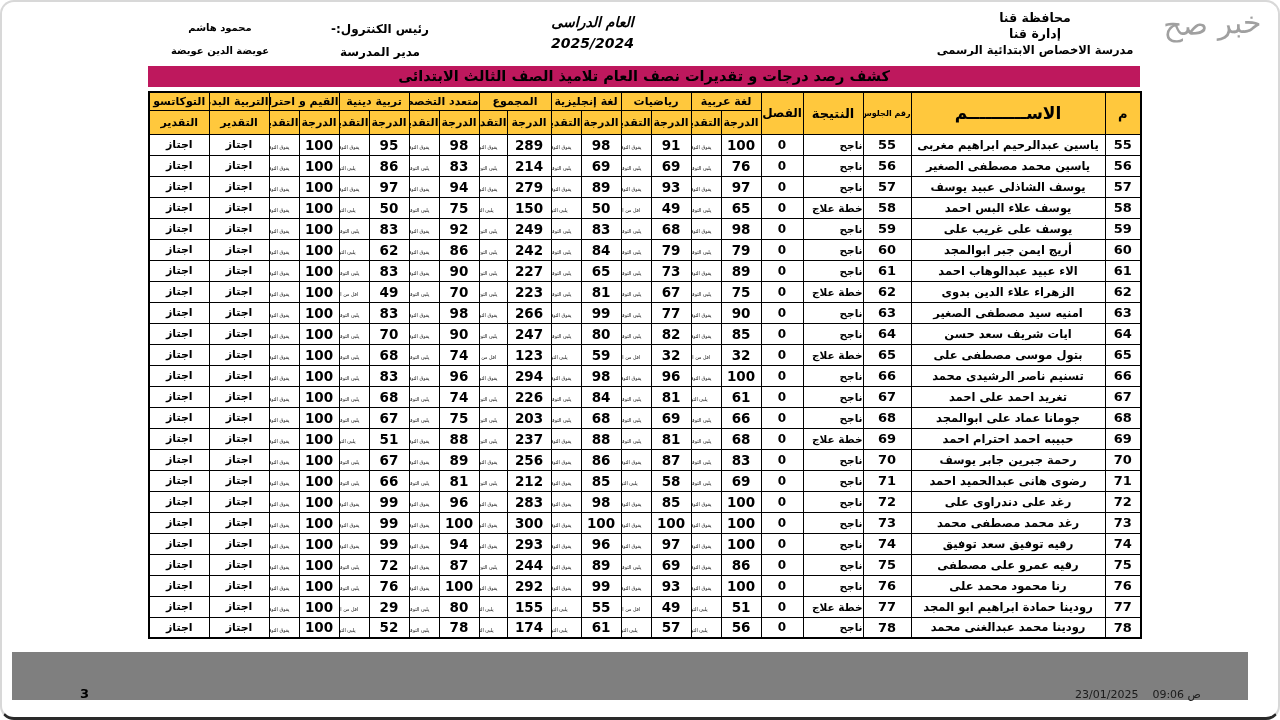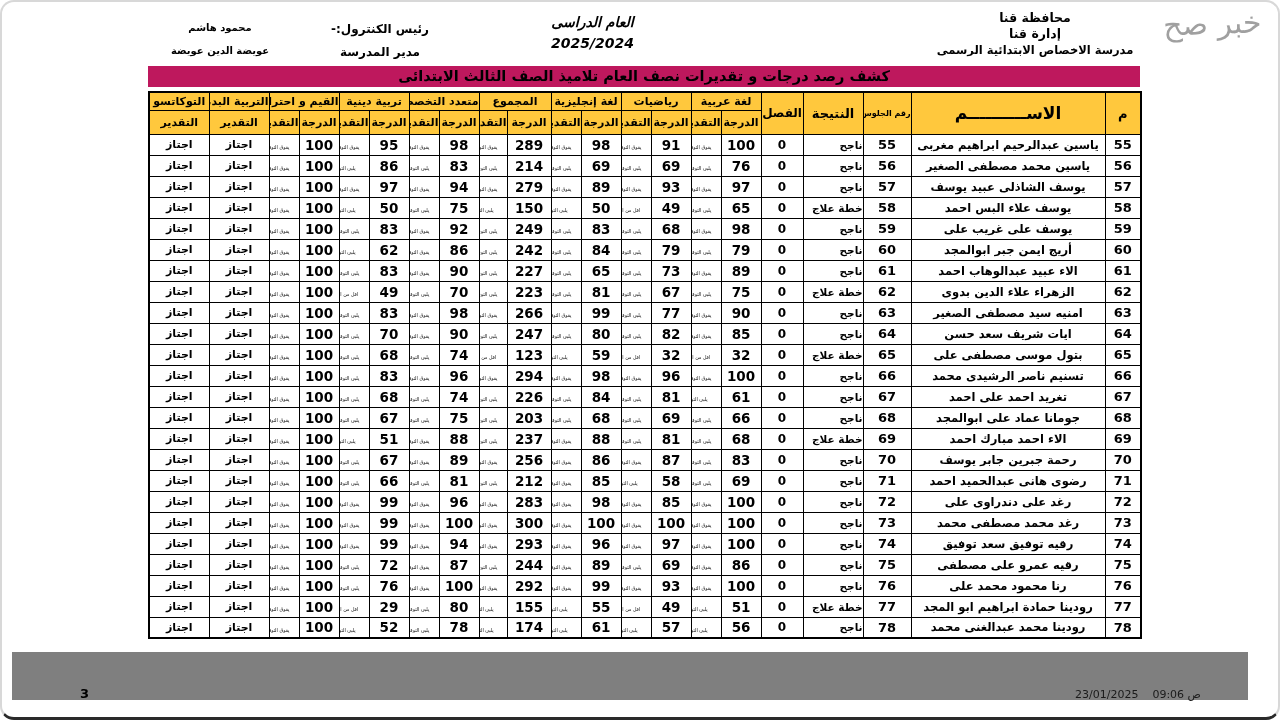--- a/index.html
+++ b/index.html
@@ -497,21 +497,21 @@
         <td class="rating"><span>يلبى التوقعات</span></td>
         <td class="score">67</td>
         <td class="rating"><span>يلبى التوقعات</span></td>
         <td class="score">100</td>
         <td class="rating"><span>يفوق التوقعات</span></td>
         <td class="pass-cell">اجتاز</td>
         <td class="pass-cell">اجتاز</td>
       </tr>
       <tr>
         <td class="serial-cell">69</td>
-        <td class="name-cell">الاء احمد مبارك احمد</td>
+        <td class="name-cell">حبيبه احمد احترام احمد</td>
         <td class="seat-cell">69</td>
         <td class="result-cell">خطة علاج</td>
         <td class="class-cell">0</td>
         <td class="score">68</td>
         <td class="rating"><span>يلبى التوقعات</span></td>
         <td class="score">81</td>
         <td class="rating"><span>يلبى التوقعات</span></td>
         <td class="score">88</td>
         <td class="rating"><span>يفوق التوقعات</span></td>
         <td class="score">237</td>

